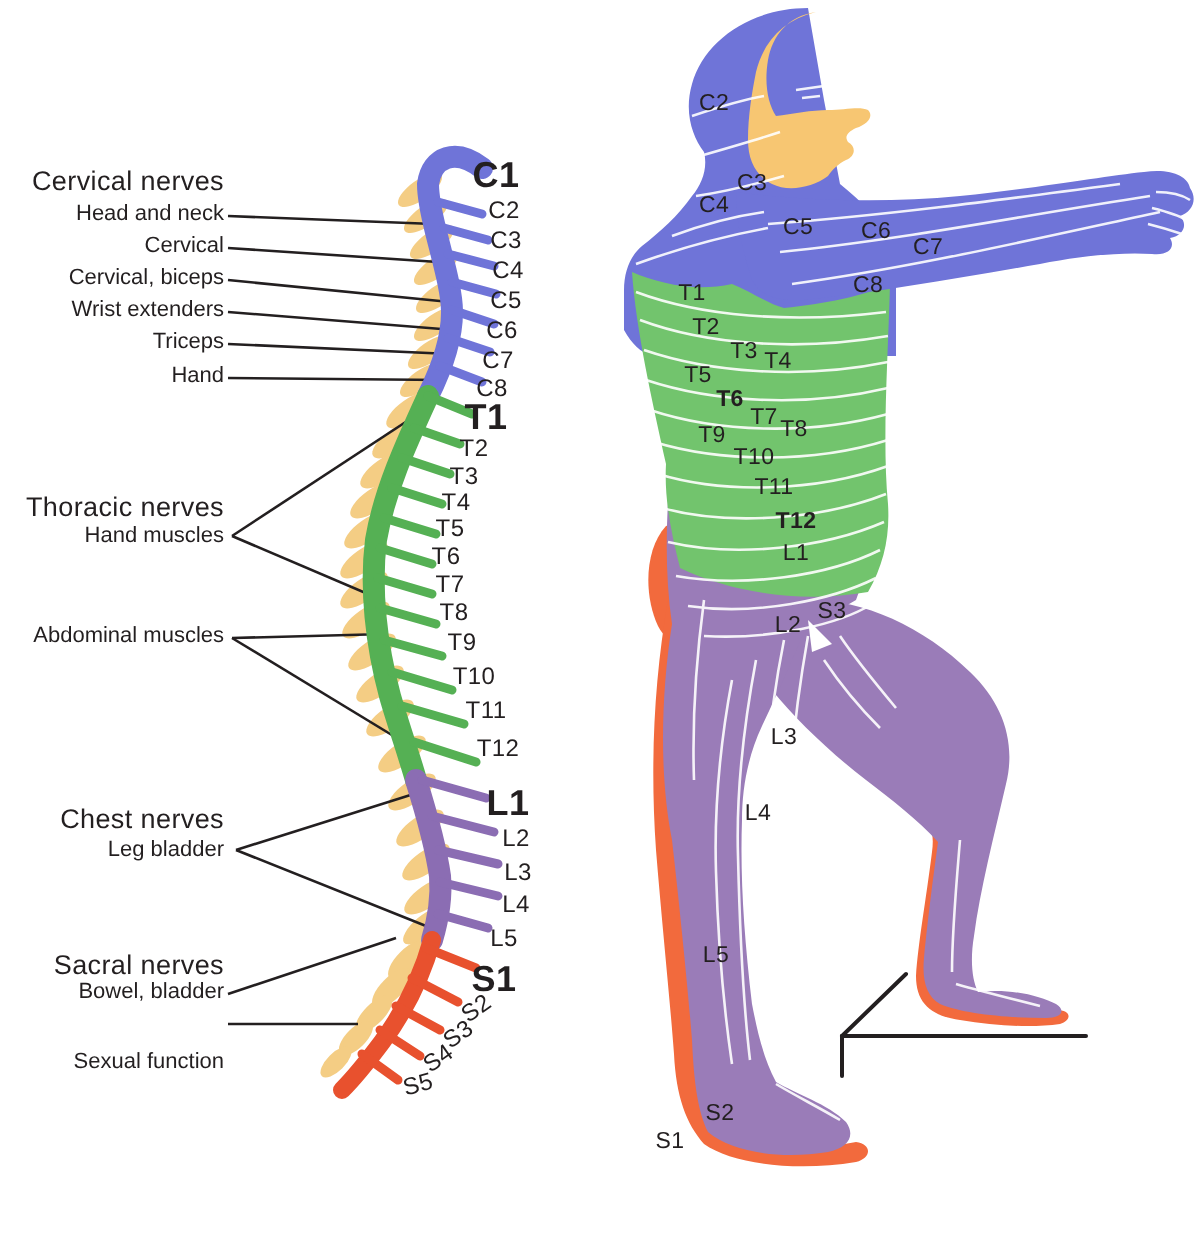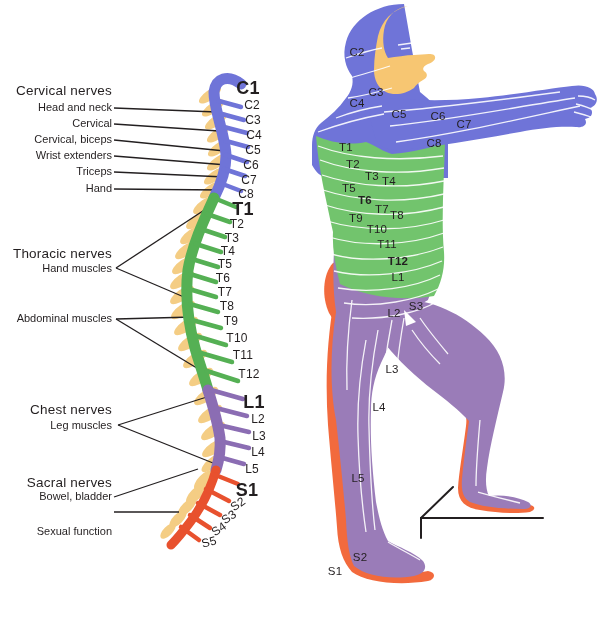--- a/index.html
+++ b/index.html
@@ -206,21 +206,21 @@
     <div class="ltxt" style="top:100px">Head and neck</div>
     <div class="ltxt" style="top:116px">Cervical</div>
     <div class="ltxt" style="top:132px">Cervical, biceps</div>
     <div class="ltxt" style="top:148px">Wrist extenders</div>
     <div class="ltxt" style="top:164px">Triceps</div>
     <div class="ltxt" style="top:181px">Hand</div>
     <div class="ltxt hdr" style="top:246px">Thoracic nerves</div>
     <div class="ltxt" style="top:261px">Hand muscles</div>
     <div class="ltxt" style="top:311px">Abdominal muscles</div>
     <div class="ltxt hdr" style="top:402px">Chest nerves</div>
-    <div class="ltxt" style="top:418px">Leg muscles</div>
+    <div class="ltxt" style="top:418px">Leg bladder</div>
     <div class="ltxt hdr" style="top:475px">Sacral nerves</div>
     <div class="ltxt" style="top:489px">Bowel, bladder</div>
     <div class="ltxt" style="top:524px">Sexual function</div>
   </div>
 
   <div id="spine-labels">
       <span class="lvl b" style="left: 248px; top: 88px;">C1</span>
       <span class="lvl" style="left: 252px; top: 105px;">C2</span>
       <span class="lvl" style="left: 253px; top: 120px;">C3</span>
       <span class="lvl" style="left: 254px; top: 135px;">C4</span>

